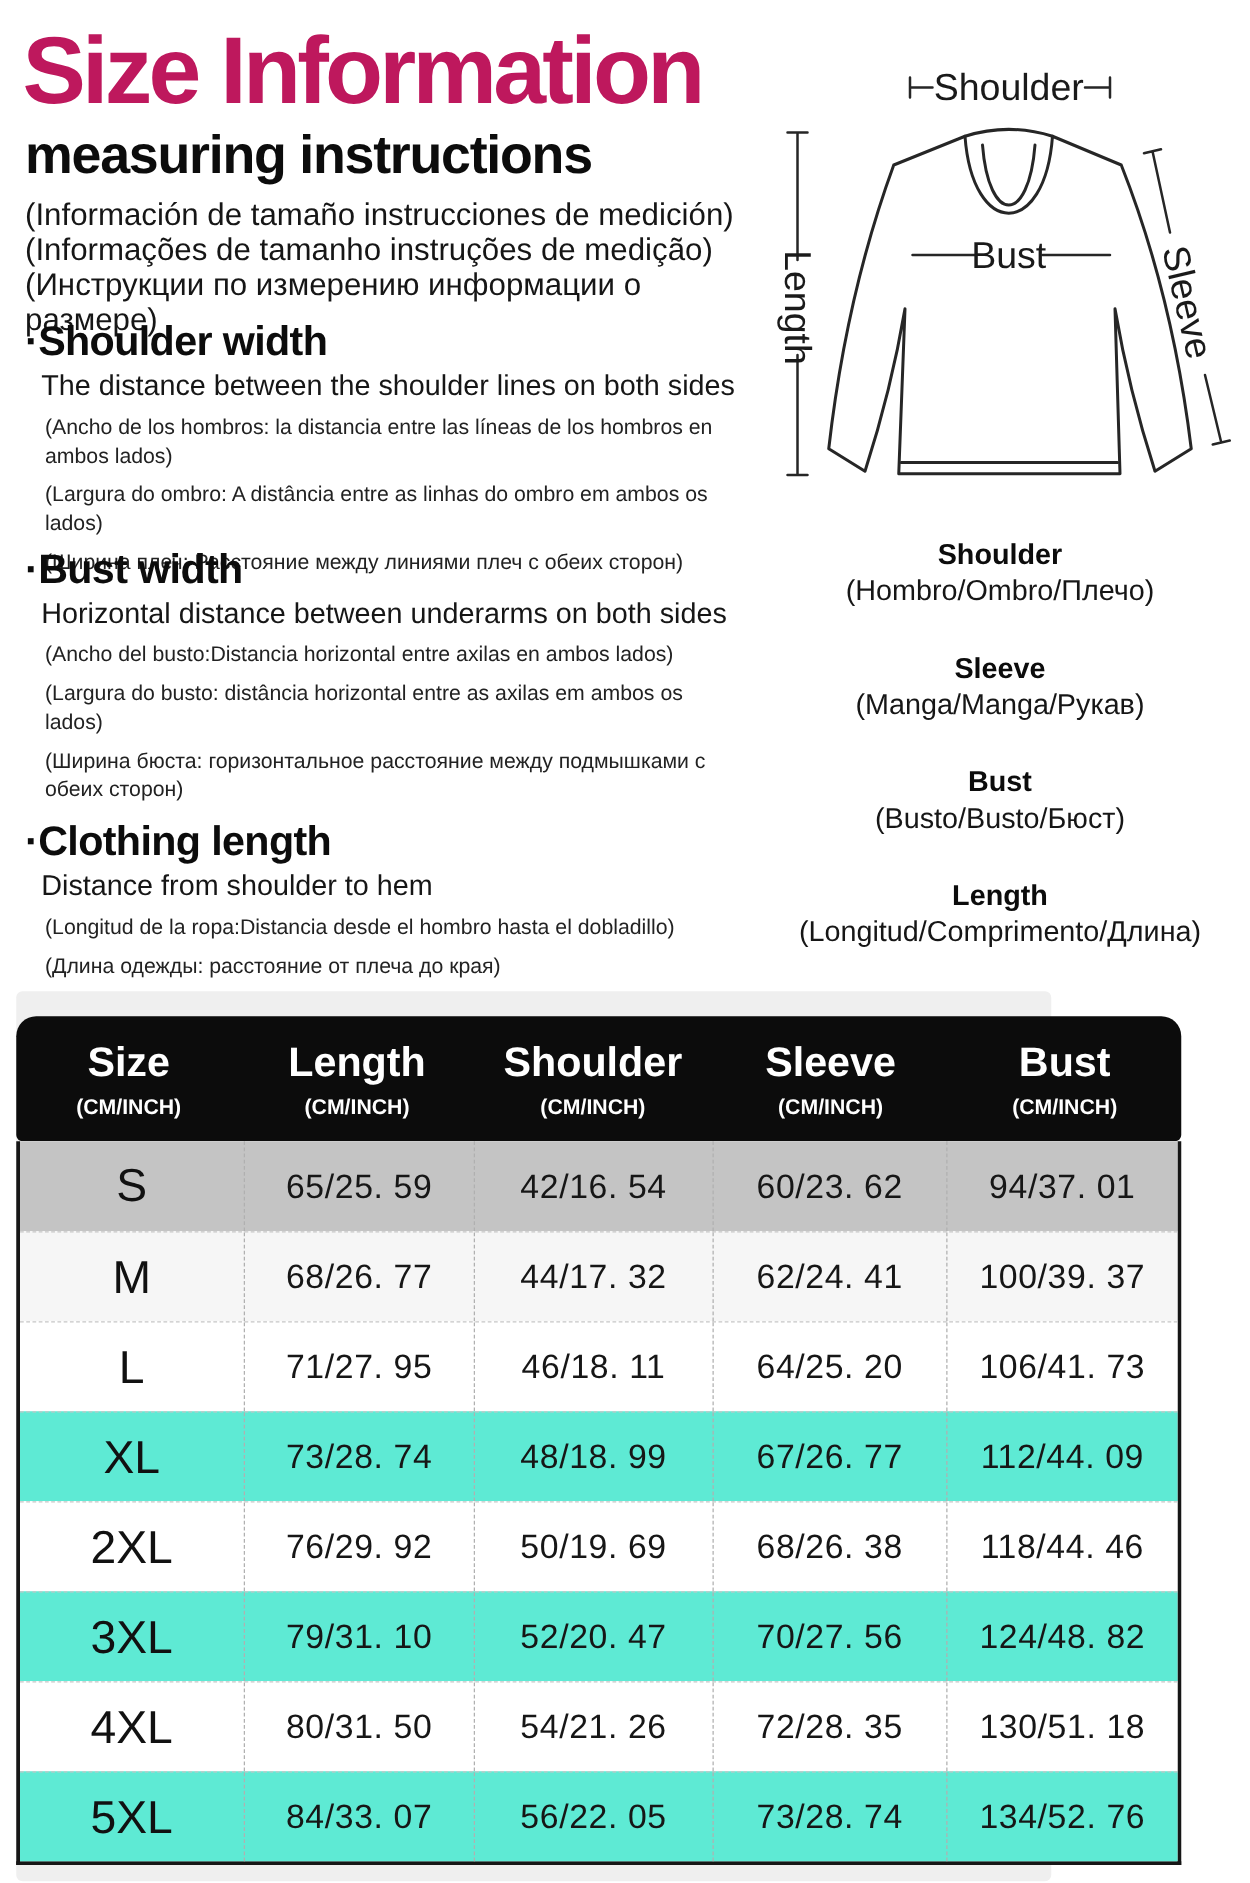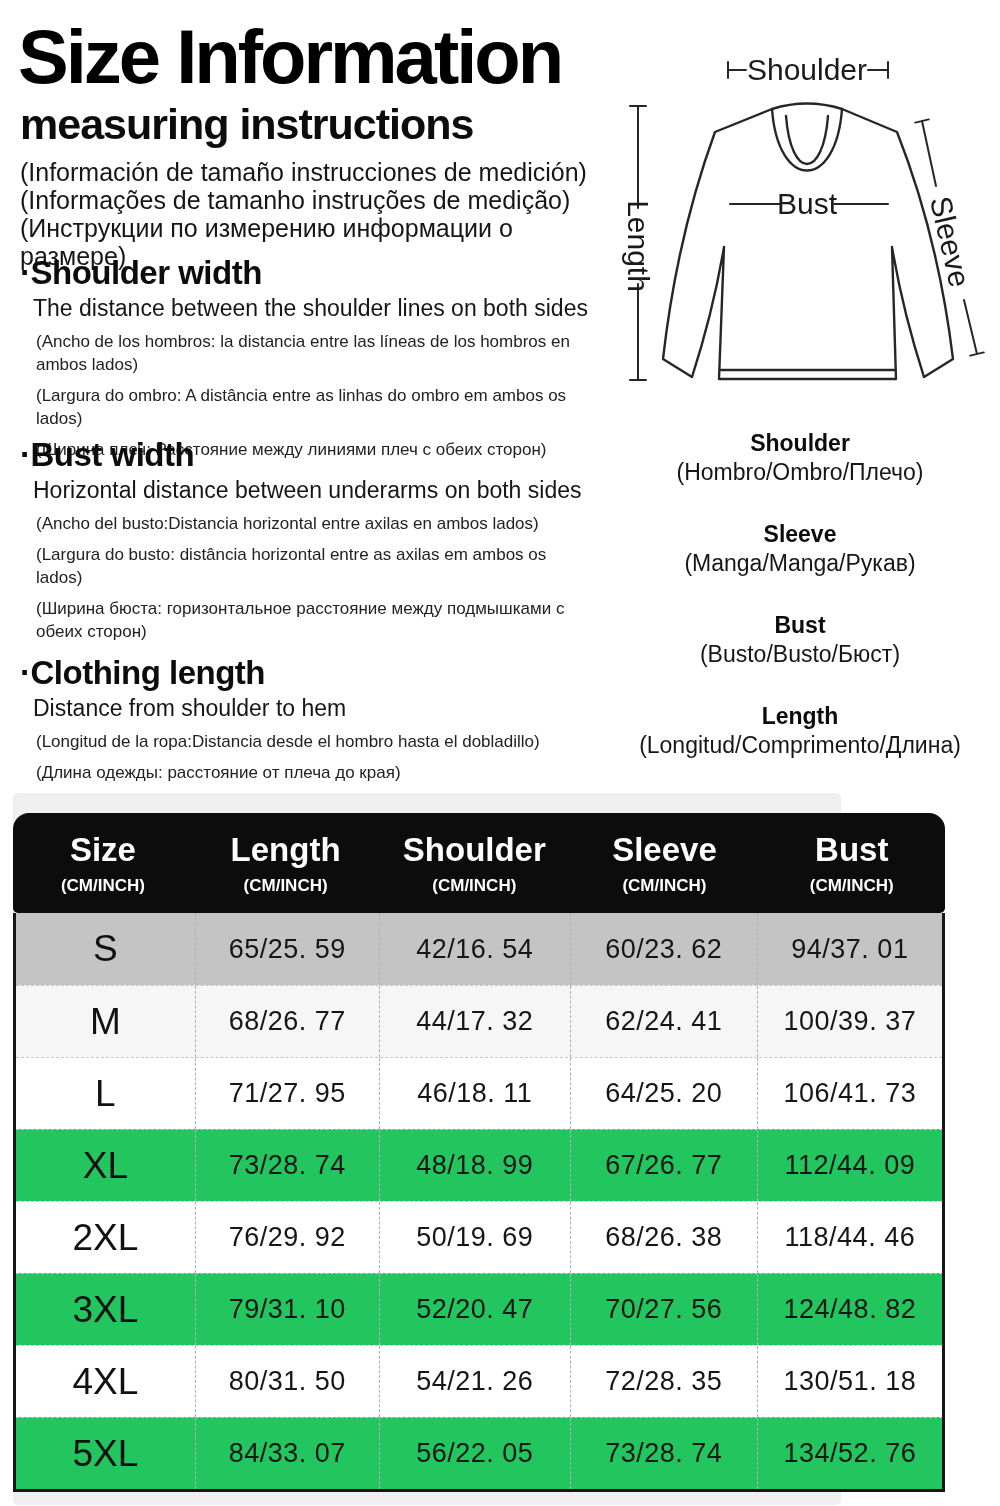--- a/index.html
+++ b/index.html
@@ -4,21 +4,21 @@
 <style>
   * { box-sizing: border-box; margin: 0; padding: 0; }
   html,body { background:#ffffff; }
   #page {
     position: relative; width: 1000px; height: 1506px;
     background: #ffffff; overflow: hidden;
     font-family: "Liberation Sans", sans-serif; color: #111;
   }
   
   .title-block { position: absolute; left: 18px; top: 18px; width: 590px; }
-  .title-block h1 { font-size: 76px; font-weight: 700; letter-spacing: -3px; line-height: 1.02; color:#000000; }
+  .title-block h1 { font-size: 76px; font-weight: 700; letter-spacing: -3px; line-height: 1.02; color:#be185d; }
   .title-block h2 { font-size: 43px; font-weight: 700; letter-spacing: -1px; margin: 4px 0 0 2px; color:#0c0c0c; }
   .title-trans { margin: 9px 0 0 2px; }
   .title-trans p { font-size: 25px; line-height: 28px; color:#161616; }
   
   .measure-section { position: absolute; left: 20px; width: 575px; }
   .measure-section h3 { font-size: 33px; font-weight: 700; letter-spacing: -0.5px; color:#0c0c0c; }
   .measure-section .desc { font-size: 23px; margin: 3px 0 0 13px; color:#161616; }
   .measure-section .trans { font-size: 17px; line-height: 23px; margin: 8px 0 0 16px; color:#222; }
   #sec-shoulder { top: 254px; }
   #sec-bust     { top: 436px; }
@@ -55,21 +55,21 @@
   .trow + .trow { border-top: 1px dashed #c6c6c6; }
   .tcell {
     display: flex; align-items: center; justify-content: center;
     font-size: 27px; color: #161616; letter-spacing: 0.5px;
   }
   .tcell + .tcell { border-left: 1px dashed #b0b0b0; }
   .tcell.size { font-size: 37px; letter-spacing: 0; color:#111; }
   .row-s   { background: #c4c4c4; }
   .row-m   { background: #f6f6f6; }
   .row-w   { background: #ffffff; }
-  .row-alt { background: #22c55e; }
+  .row-alt { background: #5eead4; }
 </style>
 </head>
 <body>
 
 <div id="page">
 
   <header class="title-block">
     <h1>Size Information</h1>
     <h2>measuring instructions</h2>
     <div class="title-trans">

